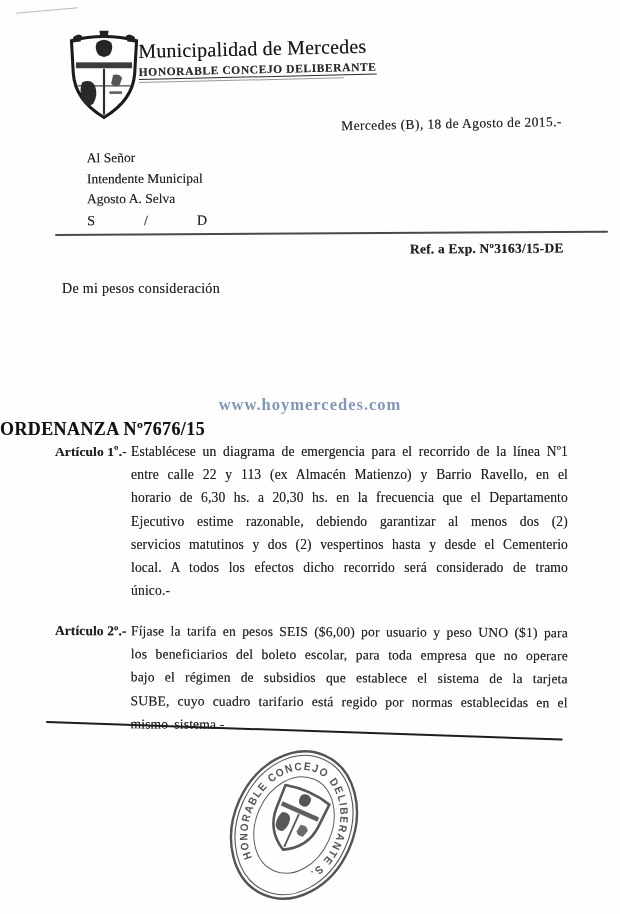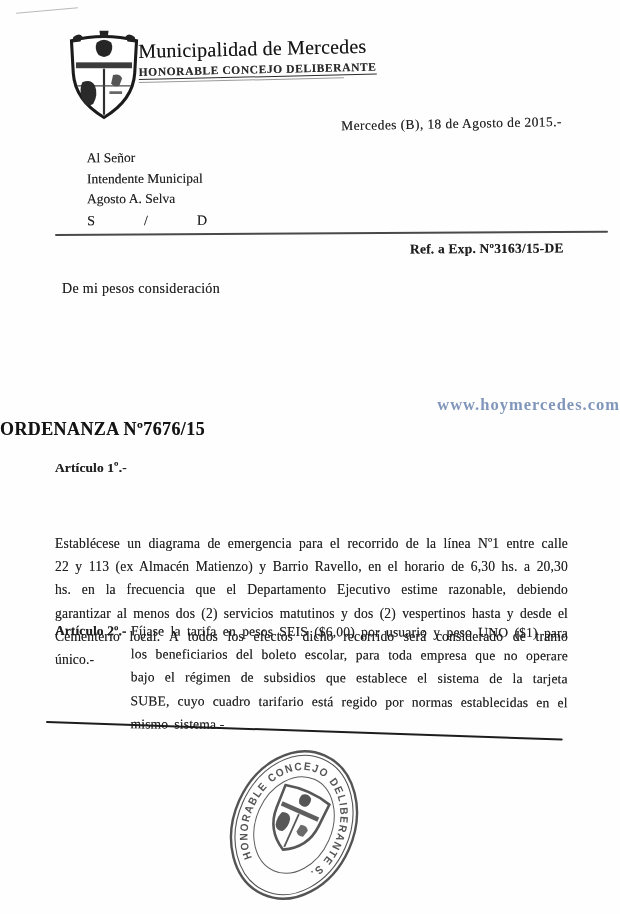--- a/index.html
+++ b/index.html
@@ -48,30 +48,30 @@
   }
 
   .salutation{position:absolute;left:62px;top:281px;font-size:14px;letter-spacing:0.3px;}
   .intro{
     position:absolute;left:62px;top:303px;width:505px;
     font-size:13.8px;line-height:23px;text-align:justify;text-indent:168px;
     letter-spacing:0.2px;word-spacing:2px;
   }
 
   .watermark{
-    position:absolute;left:0;right:0;top:395px;text-align:right;
+    position:absolute;left:0;right:0;top:395px;text-align:center;
     font-size:16.5px;font-weight:bold;letter-spacing:1px;color:#8096ba;
   }
   .ord-title{
     position:absolute;left:0;right:0;top:419px;text-align:left;
     font-size:18px;font-weight:bold;letter-spacing:0.4px;color:#141414;
   }
 
   .article{position:absolute;left:55px;width:513px;display:flex;align-items:flex-start;}
-  .article-1{top:456px;flex-direction:column;}
+  .article-1{top:440px;}
   .article-2{top:619px;transform:rotate(0.25deg);transform-origin:left top;}
   .article-label{
     flex:0 0 76px;font-size:13.5px;font-weight:bold;white-space:nowrap;
     line-height:23.2px;letter-spacing:0.1px;
   }
   .article-text{
     flex:1;font-size:13.6px;line-height:23.2px;text-align:justify;
     letter-spacing:0.15px;word-spacing:2.5px;
   }
 

